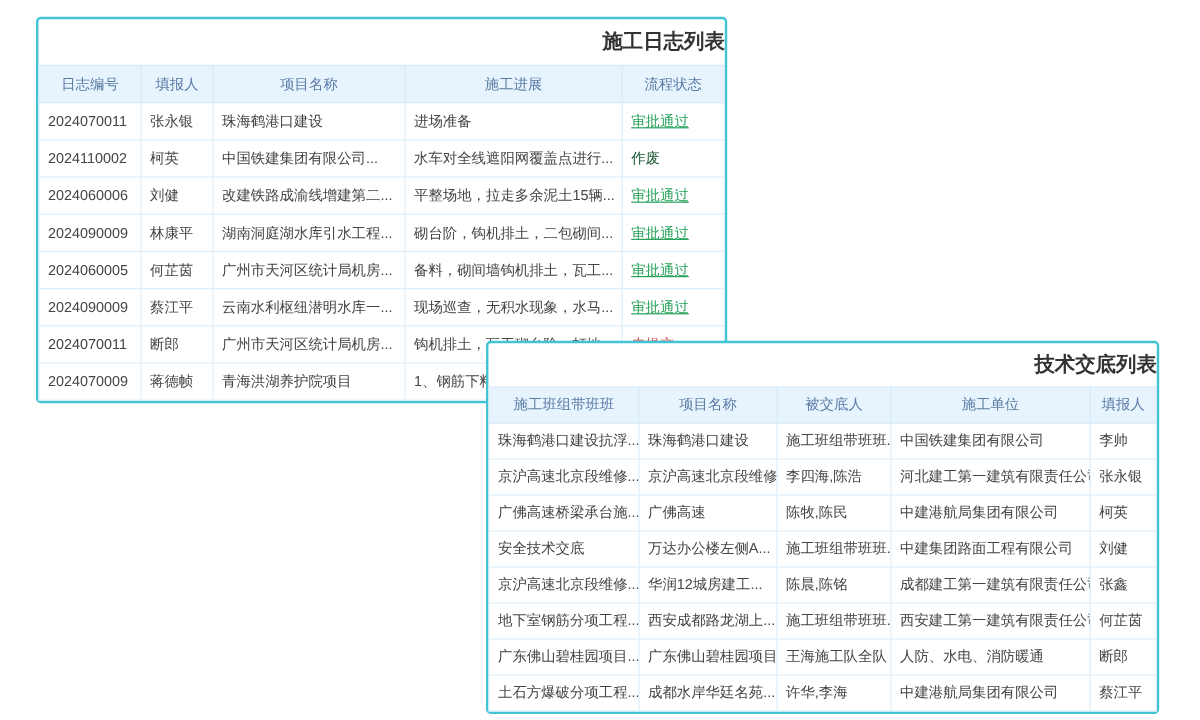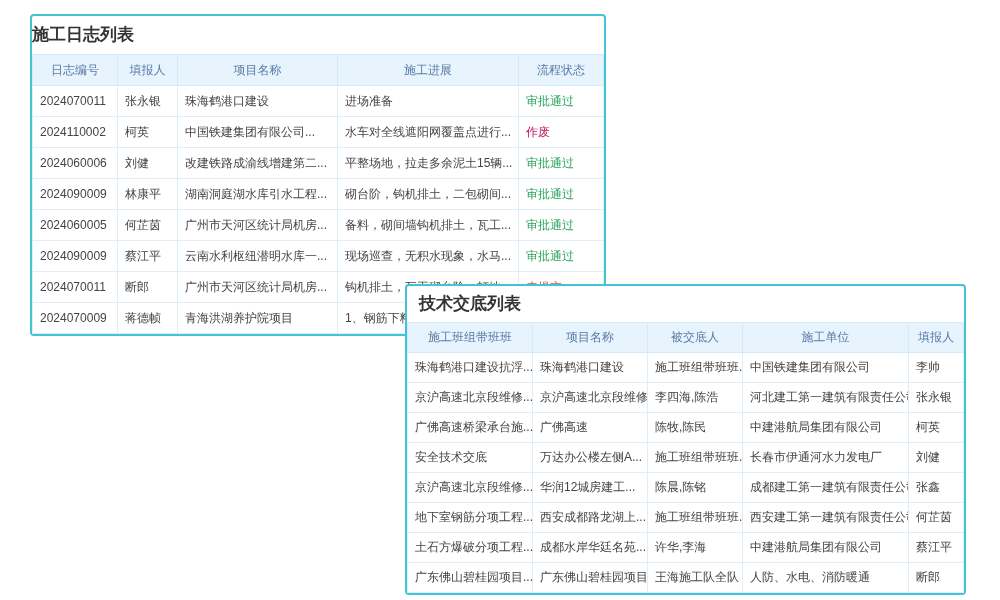--- a/index.html
+++ b/index.html
@@ -13,21 +13,21 @@
   }
   .window {
     position: absolute;
     background: #ffffff;
     border: 2px solid #41c4d5;
     border-radius: 4px;
   }
   .win1 { left: 30px; top: 14px; width: 576px; z-index: 1; }
   .win2 { left: 405px; top: 284px; width: 561px; z-index: 2; }
   .win-title {
-    text-align: left;
+    text-align: right;
     font-size: 17px;
     font-weight: bold;
     color: #333333;
   }
   .win1 .win-title { height: 38px; line-height: 38px; }
   .win2 .win-title { height: 36px; line-height: 36px; padding-left: 12px; }
   table.grid {
     width: 100%;
     border-collapse: collapse;
     table-layout: fixed;
@@ -48,22 +48,22 @@
     padding: 0 7px;
     color: #444444;
     text-align: left;
   }
   .win1 th { height: 31px; }
   .win1 td { height: 31px; }
   .win2 th { height: 30px; }
   .win2 td { height: 30px; }
   .ctr { text-align: right; }
   .c-link { color: #3f7ec9; cursor: pointer; }
-  .st-approved { color: #27a25a; cursor: pointer; }
-  .st-voided { color: #be185d; font-family: Liberation Mono, monospace; }
+  .st-approved { color: #27a25a; text-decoration: underline; cursor: pointer; }
+  .st-voided { color: #14532d; font-family: Liberation Mono, monospace; }
   .st-unsubmitted { color: #d05252; text-decoration: underline; cursor: pointer; }
 </style>
 </head>
 <body>
 
 <div class="window win1">
   <div class="win-title">施工日志列表</div>
   <table class="grid">
     <colgroup>
       <col style="width:85px">
@@ -190,50 +190,50 @@
     <td class="c-link">广佛高速</td>
     <td>陈牧,陈民</td>
     <td>中建港航局集团有限公司</td>
     <td class="c-link ctr">柯英</td>
   </tr>
 
   <tr>
     <td class="c-link">安全技术交底</td>
     <td class="c-link">万达办公楼左侧A...</td>
     <td>施工班组带班班...</td>
-    <td>长春市伊通河水力发电厂</td>
+    <td>中建集团路面工程有限公司</td>
     <td class="c-link ctr">刘健</td>
   </tr>
 
   <tr>
     <td class="c-link">京沪高速北京段维修...</td>
     <td class="c-link">华润12城房建工...</td>
     <td>陈晨,陈铭</td>
     <td>成都建工第一建筑有限责任公司</td>
     <td class="c-link ctr">张鑫</td>
   </tr>
 
   <tr>
     <td class="c-link">地下室钢筋分项工程...</td>
     <td class="c-link">西安成都路龙湖上...</td>
     <td>施工班组带班班...</td>
     <td>西安建工第一建筑有限责任公司</td>
     <td class="c-link ctr">何芷茵</td>
   </tr>
 
   <tr>
+    <td class="c-link">广东佛山碧桂园项目...</td>
+    <td class="c-link">广东佛山碧桂园项目</td>
+    <td>王海施工队全队</td>
+    <td>人防、水电、消防暖通</td>
+    <td class="c-link ctr">断郎</td>
+  </tr>
+
+  <tr>
     <td class="c-link">土石方爆破分项工程...</td>
     <td class="c-link">成都水岸华廷名苑...</td>
     <td>许华,李海</td>
     <td>中建港航局集团有限公司</td>
     <td class="c-link ctr">蔡江平</td>
   </tr>
-
-  <tr>
-    <td class="c-link">广东佛山碧桂园项目...</td>
-    <td class="c-link">广东佛山碧桂园项目</td>
-    <td>王海施工队全队</td>
-    <td>人防、水电、消防暖通</td>
-    <td class="c-link ctr">断郎</td>
-  </tr>
 </tbody>
   </table>
 </div>
 
 </body></html>

